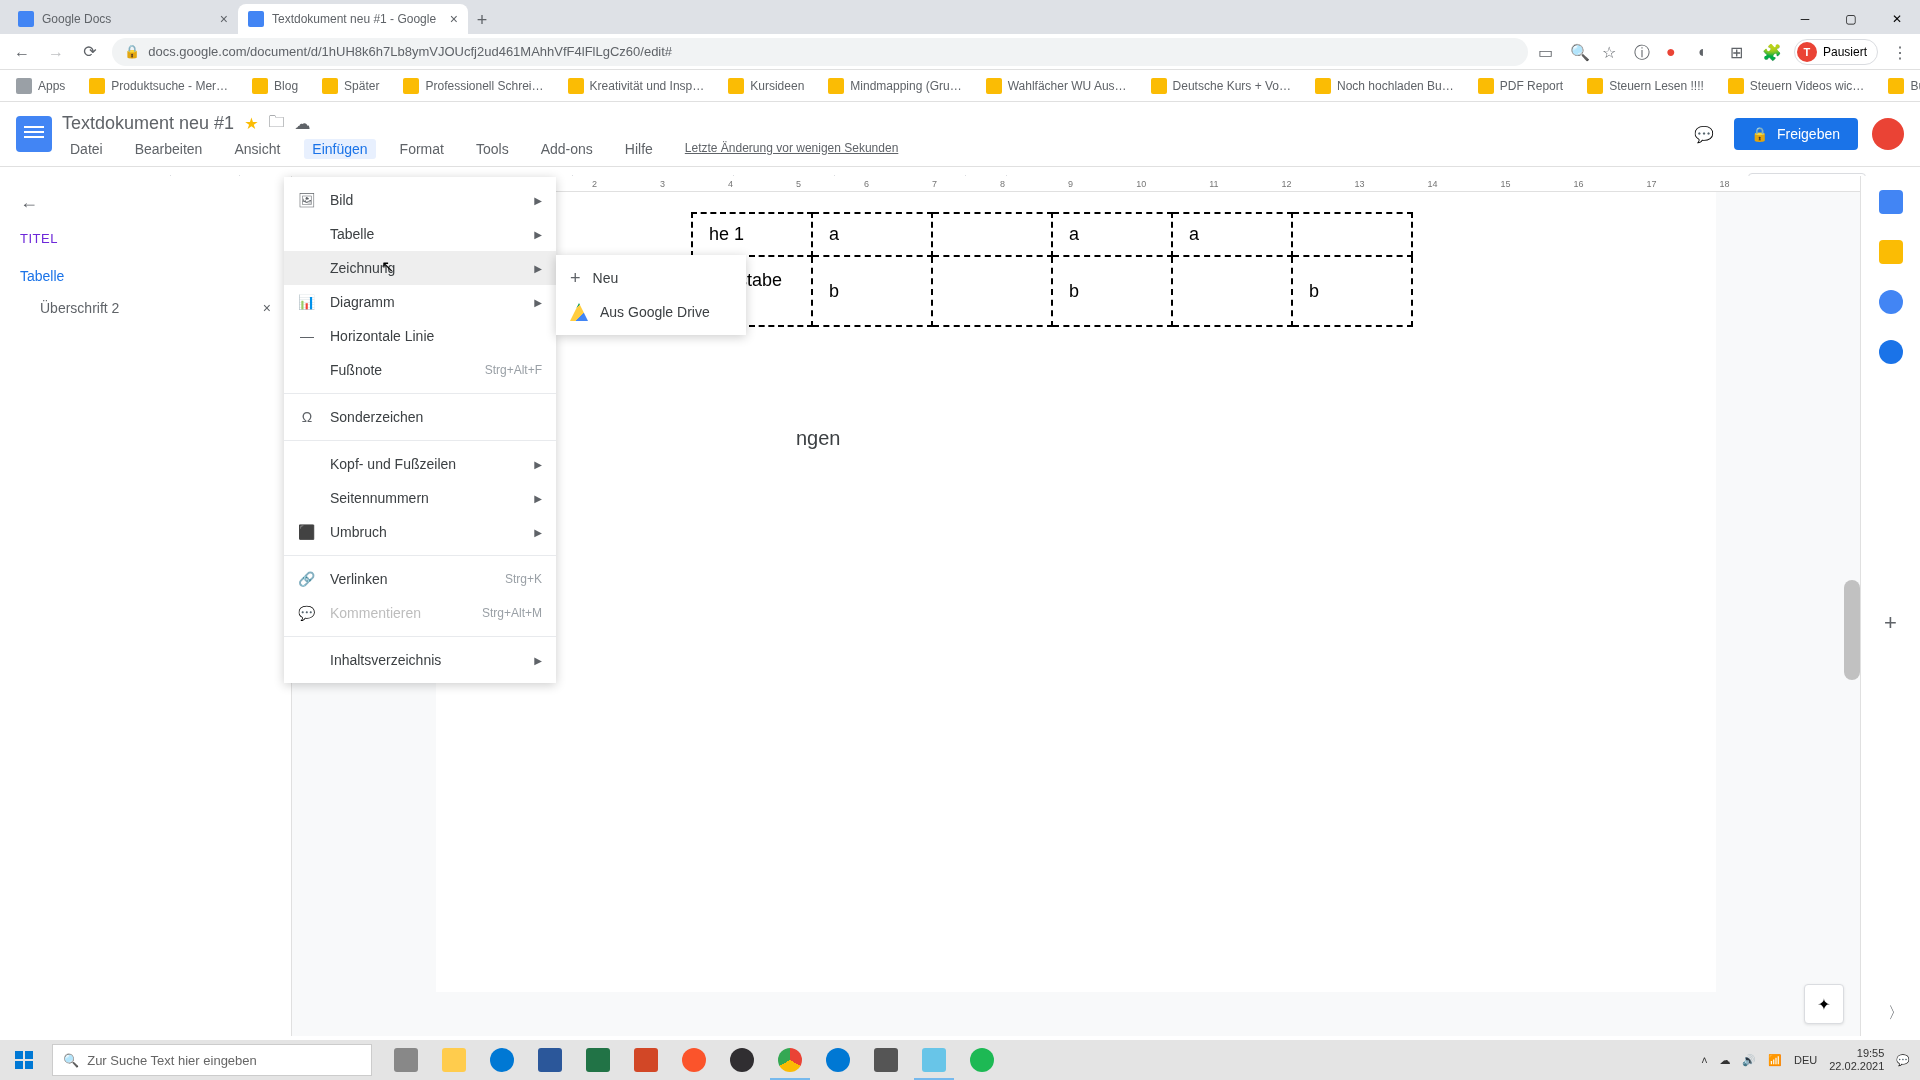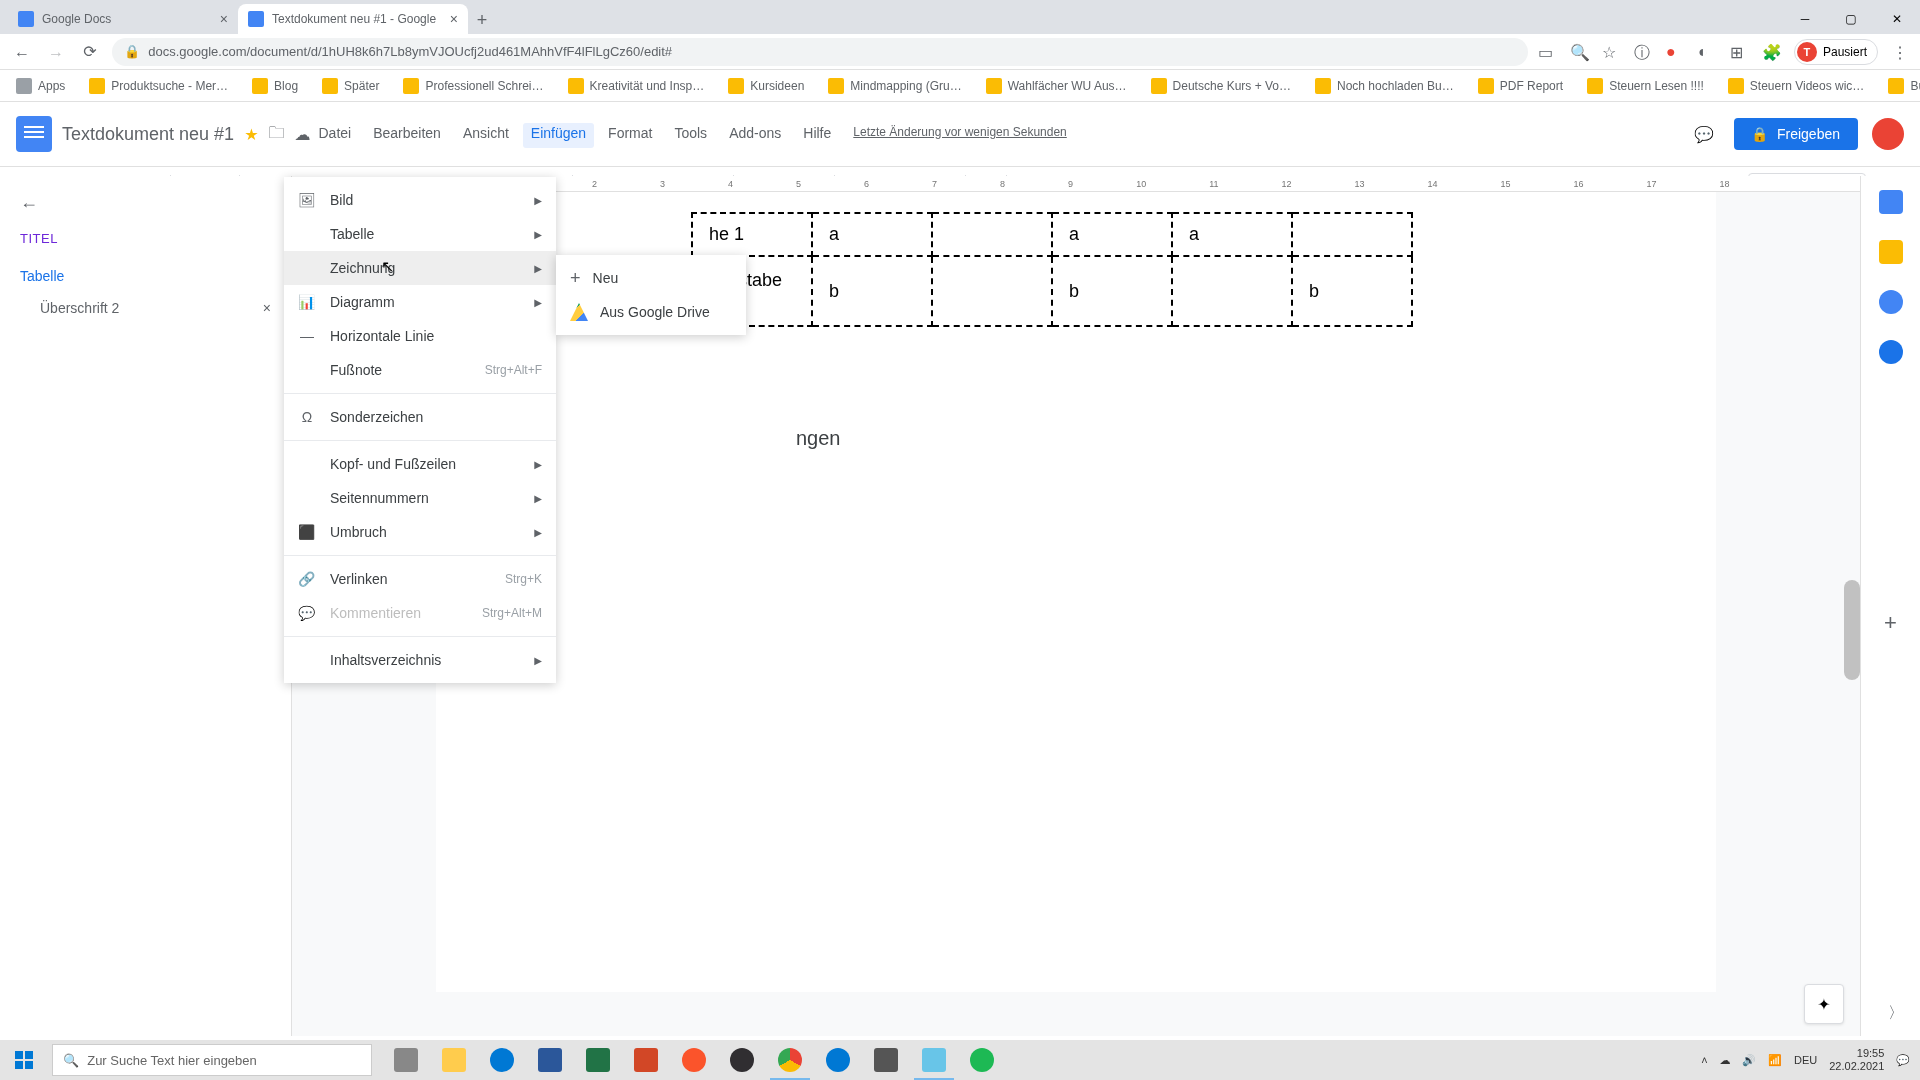--- a/index.html
+++ b/index.html
@@ -25,26 +25,26 @@
 
 .bookmarks { height: 32px; background: #fff; display: flex; align-items: center; padding: 0 10px; gap: 12px; border-bottom: 1px solid #e0e0e0; font-size: 12px; color: #5f6368; }
 .bk { display: flex; align-items: center; gap: 6px; padding: 4px 6px; white-space: nowrap; }
 .bk-icon { width: 16px; height: 16px; background: #fbbc04; border-radius: 2px; flex-shrink: 0; }
 .bk-icon.grey { background: #9aa0a6; }
 
 
 .docs-header { height: 64px; display: flex; align-items: center; padding: 0 16px; gap: 10px; }
 .docs-logo { width: 36px; height: 36px; background: #4285f4; border-radius: 4px; position: relative; }
 .docs-logo::after { content: ""; position: absolute; top: 10px; left: 8px; right: 8px; height: 2px; background: #fff; box-shadow: 0 5px 0 #fff, 0 10px 0 #fff; }
-.title-area { display: flex; flex-direction: row; }
+.title-area { display: flex; flex-direction: column; }
 .doc-title-row { display: flex; align-items: center; gap: 10px; }
 .doc-title { font-size: 18px; color: #5f6368; }
 .star-icon { color: #fbbc04; font-size: 16px; }
 .move-icon, .cloud-icon { color: #5f6368; font-size: 16px; }
-.menu-bar { display: flex; gap: 6px; font-size: 14px; color: #5f6368; margin-top: 2px; }
+.menu-bar { display: flex; gap: 16px; font-size: 14px; color: #5f6368; margin-top: 2px; }
 .menu-item { padding: 2px 8px; border-radius: 3px; }
 .menu-item.active { background: #e8f0fe; color: #1a73e8; }
 .last-change { color: #5f6368; text-decoration: underline; margin-left: 8px; font-size: 12px; padding: 2px 0; }
 .header-right { margin-left: auto; display: flex; align-items: center; gap: 14px; }
 .comment-icon { width: 30px; height: 30px; color: #5f6368; display: flex; align-items: center; justify-content: center; }
 .share-btn { background: #1a73e8; color: #fff; border-radius: 4px; padding: 8px 18px; display: flex; align-items: center; gap: 8px; font-size: 14px; font-weight: 500; }
 .avatar-lg { width: 32px; height: 32px; border-radius: 50%; background: #ea4335; }
 
 
 .toolbar { height: 38px; border-top: 1px solid #e0e0e0; border-bottom: 1px solid #e0e0e0; display: flex; align-items: center; padding: 0 16px; gap: 2px; font-size: 13px; color: #5f6368; }

